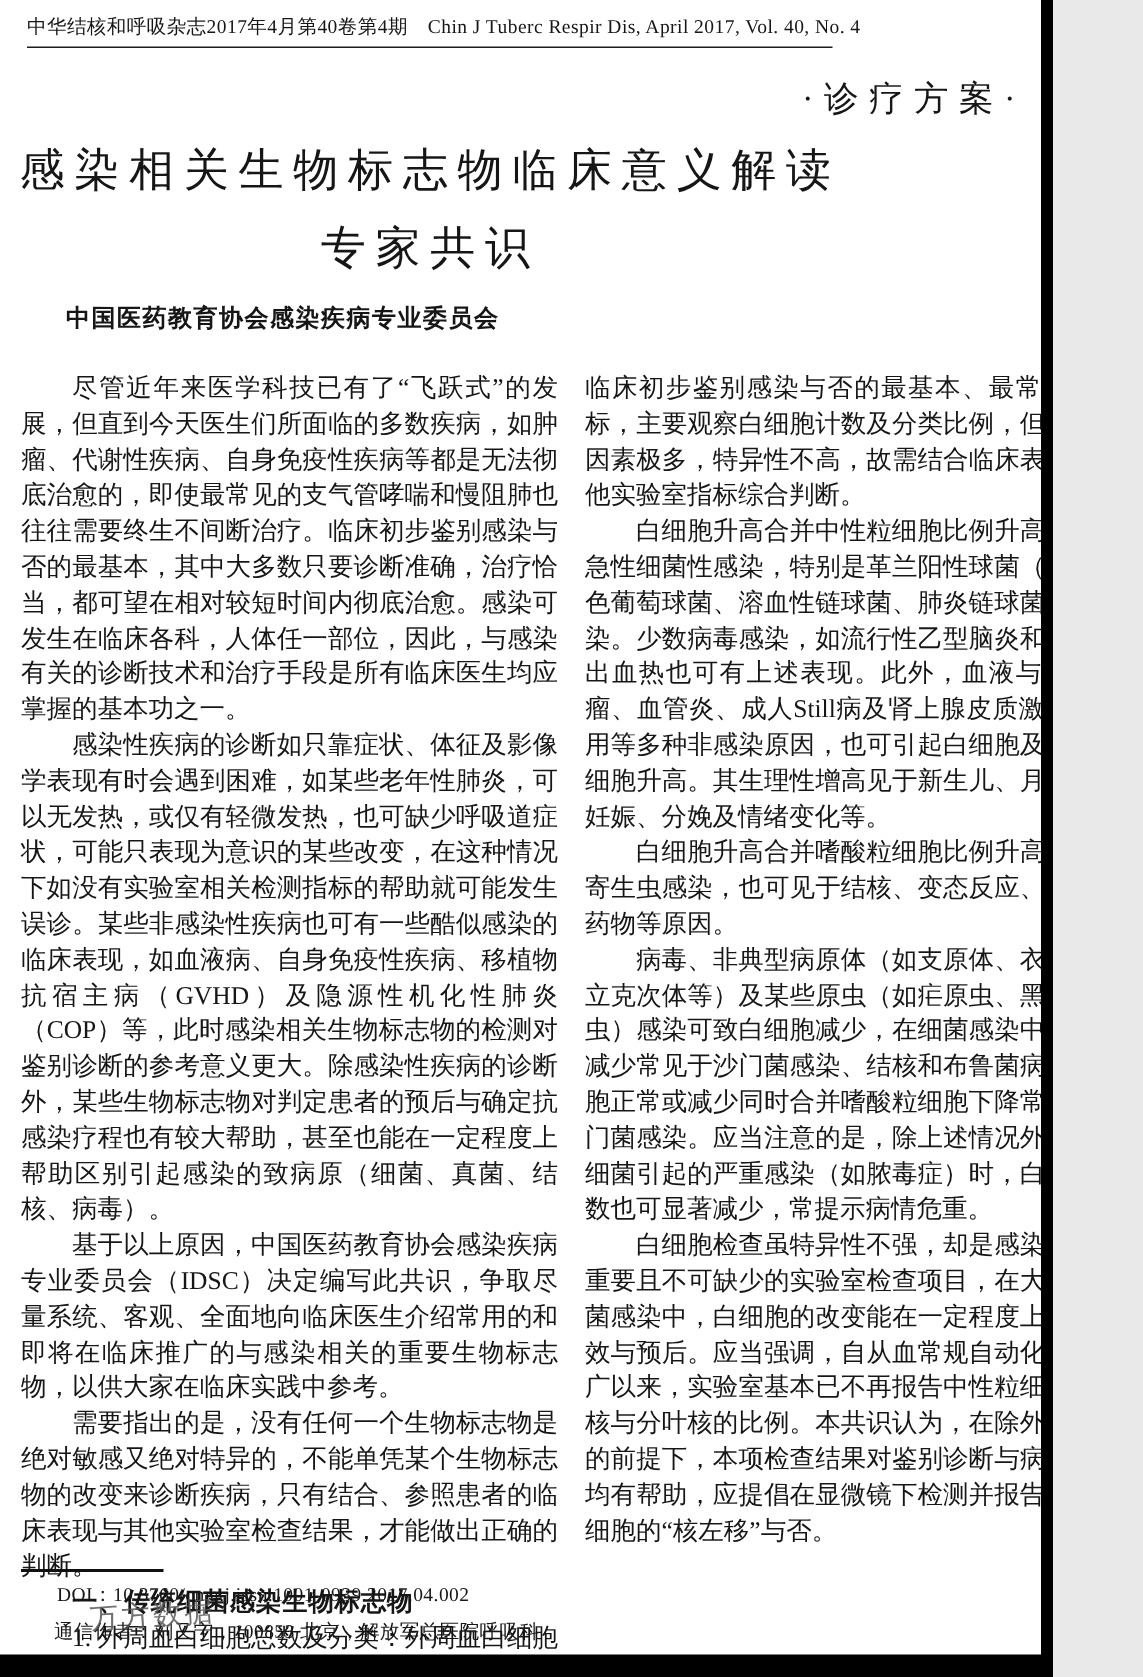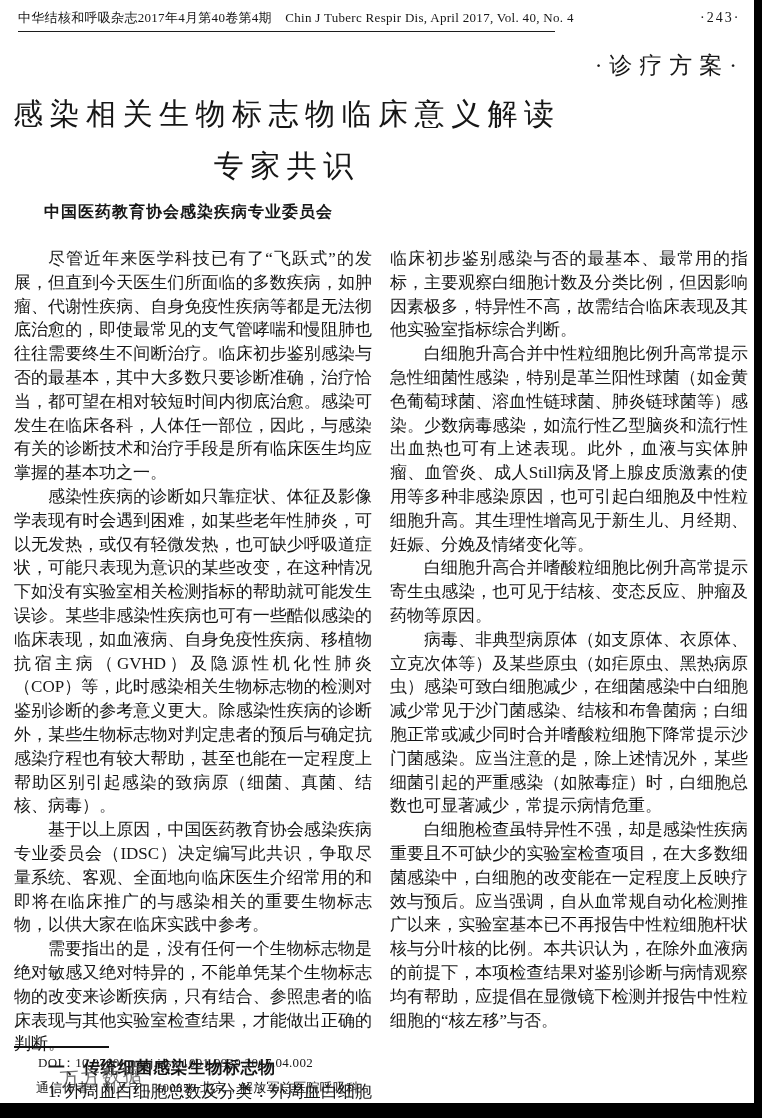--- a/index.html
+++ b/index.html
@@ -1,18 +1,18 @@
 <!DOCTYPE html>
 <html><head>
 <meta charset="utf-8">
 <style>
   html,body{margin:0;padding:0;background:#e9e9e9;}
   .page{
     position:relative;
-    width:762px;height:1118px;
+    width:702px;height:1118px;
     background:#ffffff;
     font-family:"Liberation Serif","DejaVu Serif",serif;
     color:#161616;
     overflow:hidden;
   }
   
   .edge-right{position:absolute;top:0;right:0;width:8px;height:100%;background:#000;}
   .edge-bottom{position:absolute;left:0;bottom:0;width:100%;height:15px;background:#000;}
 
   

